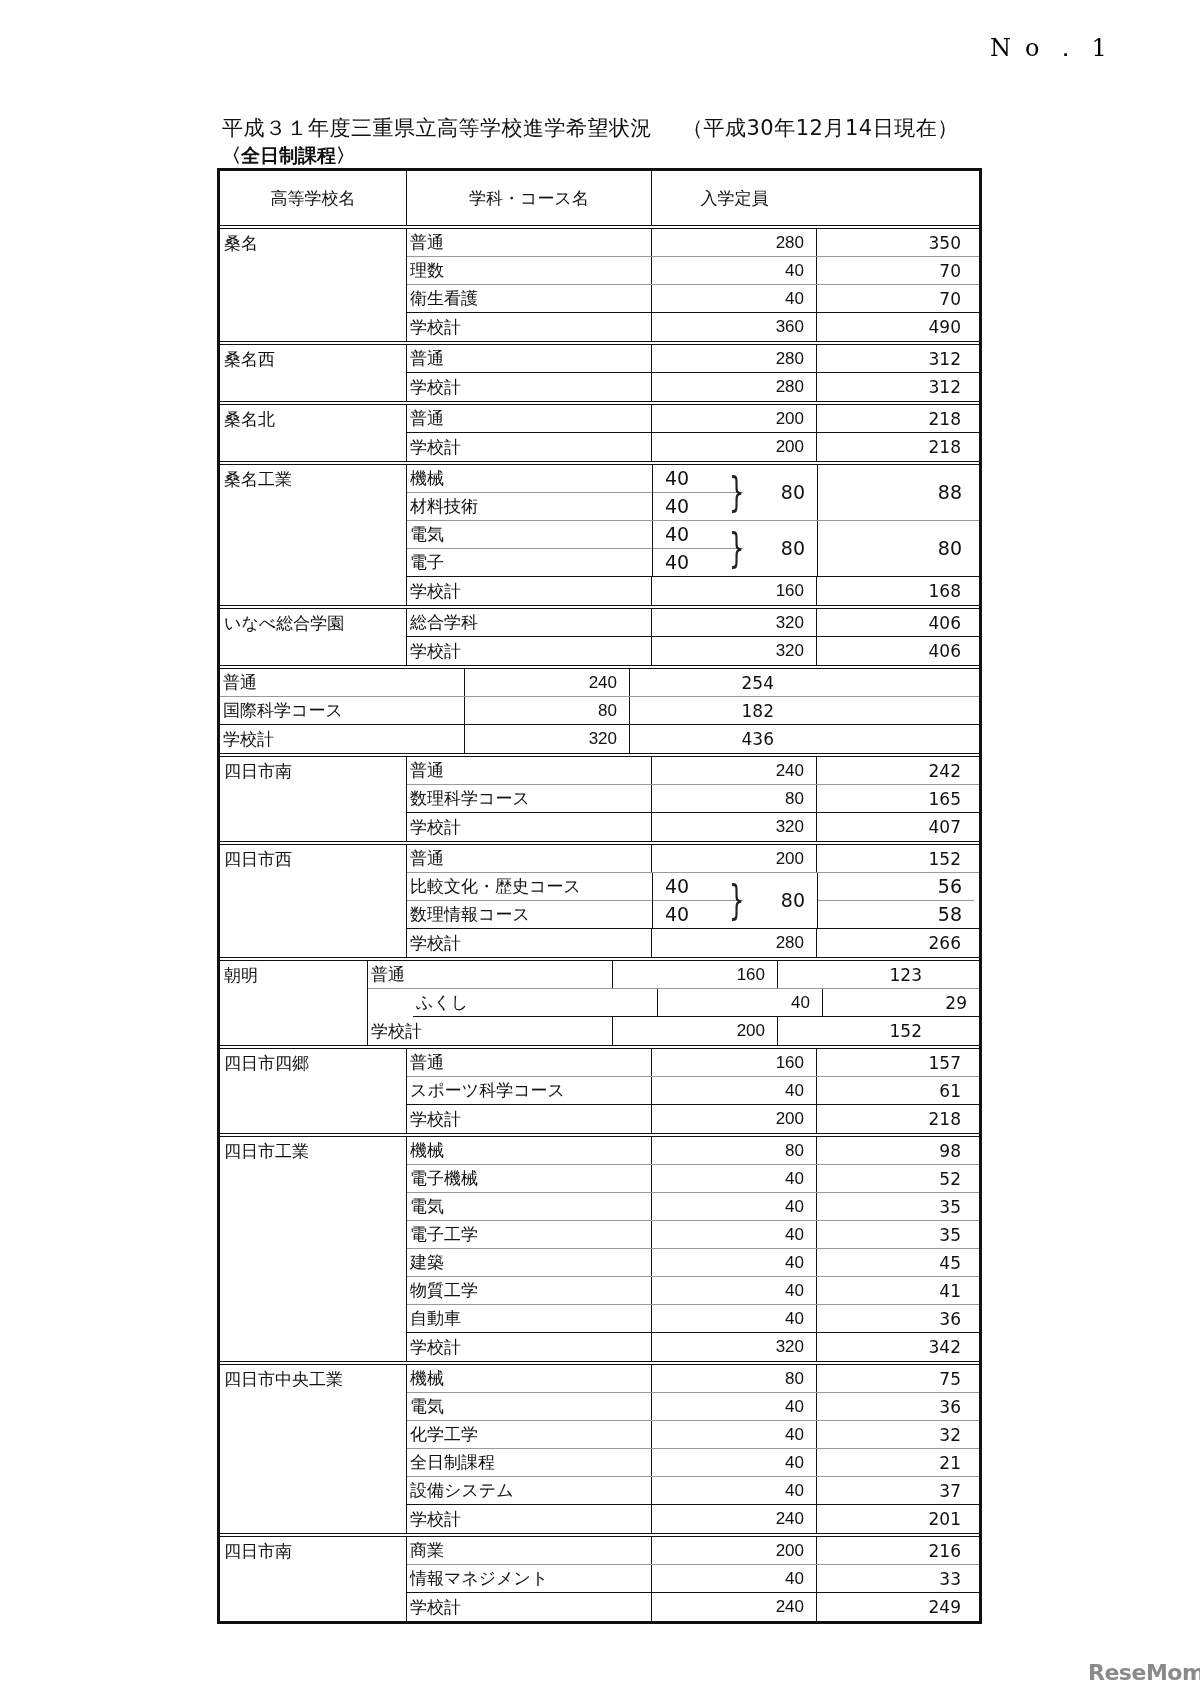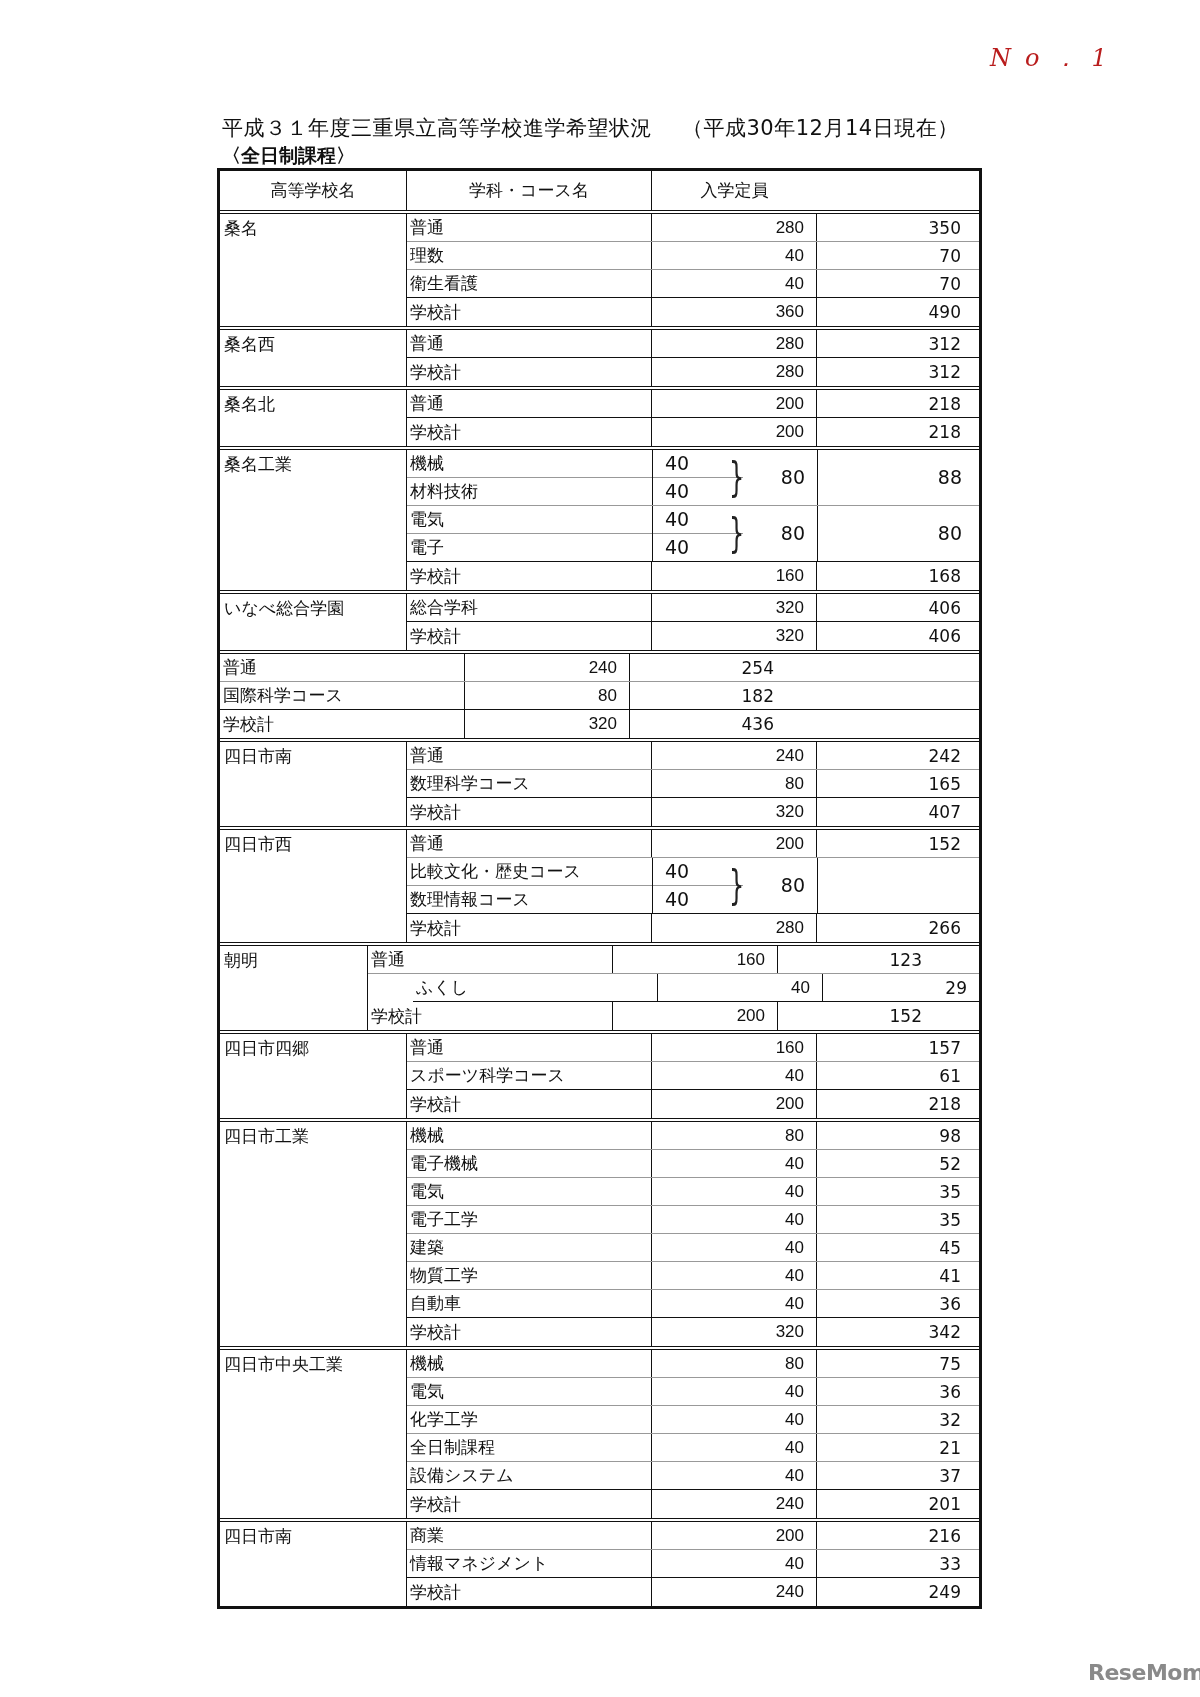--- a/index.html
+++ b/index.html
@@ -1,24 +1,24 @@
 <!DOCTYPE html>
 <html><head>
 <meta charset="utf-8">
 <style>
   html, body { margin: 0; padding: 0; background: #ffffff; }
   body { width: 1200px; height: 1697px; position: relative; overflow: hidden;
          font-family: "DejaVu Sans", "Liberation Sans", sans-serif; color: #111; }
-  .pageno { position: absolute; left: 990px; top: 42px; font-family: "DejaVu Serif", "Liberation Serif", serif;
-            font-size: 24px; letter-spacing: 14px; color: #b91c1c; font-style: italic; }
+  .pageno { position: absolute; left: 990px; top: 32px; font-family: "DejaVu Serif", "Liberation Serif", serif;
+            font-size: 24px; letter-spacing: 14px; color: #000000; }
   .title { position: absolute; left: 222px; top: 114px; font-size: 21px; white-space: nowrap; letter-spacing: 0.5px; }
   .title .date { margin-left: 30px; }
   .subtitle { position: absolute; left: 222px; top: 143px; font-size: 19px; font-weight: bold; white-space: nowrap; }
   .tbl { position: absolute; left: 217px; top: 168px; width: 765px; border: 3px solid #111; box-sizing: border-box; }
-  .hdr { display: flex; height: 43px; border-bottom: 4px double #111; box-sizing: border-box; }
+  .hdr { display: flex; height: 58px; border-bottom: 4px double #111; box-sizing: border-box; }
   .hdr > div { display: flex; align-items: center; justify-content: center; text-align: center;
                font-size: 17px; line-height: 21px; border-right: 1.5px solid #111; box-sizing: border-box; }
   .hdr > div:last-child { border-right: none; }
   .c1 { width: 187px; } .c2 { width: 245px; } .c3 { width: 165px; font-family: Liberation Serif, serif; } .c4 { width: 162px; }
   .sec { display: flex; border-bottom: 4px double #111; box-sizing: border-box; }
   .sec:last-child { border-bottom: none; }
   .school { width: 187px; border-right: 1.5px solid #111; box-sizing: border-box; padding: 3px 0 0 4px;
             font-size: 17px; }
   .rows { flex: 1; display: flex; flex-direction: column; }
   .row { display: flex; height: 28px; box-sizing: border-box; border-bottom: 1px solid #999; }
@@ -228,20 +228,25 @@
               <div>比較文化・歴史コース</div>
               <div>数理情報コース</div>
             </div>
             <div class="capbox">
               <span class="sub a">40</span>
               <span class="sub b">40</span>
               <span class="midline"></span>
               <span class="brace">}</span>
               <span class="sum">80</span>
             </div>
+            <div class="hopebox">
+              <span class="split a">56</span>
+              <span class="midline"></span>
+              <span class="split b">58</span>
+            </div>
           </div>
           <div class="row">
             <div class="dept">学校計</div>
             <div class="cap">280</div>
             <div class="hope">266</div>
           </div>
         </div>
       </div>
       <div class="sec">
         <div class="school">朝明</div>

